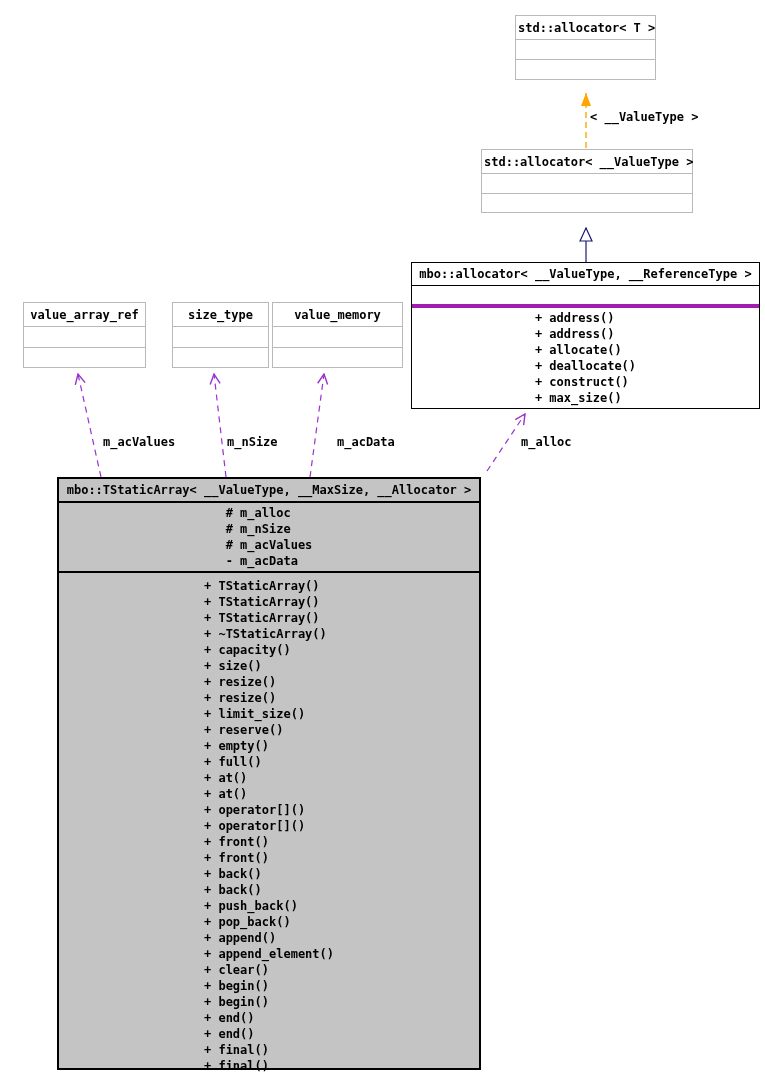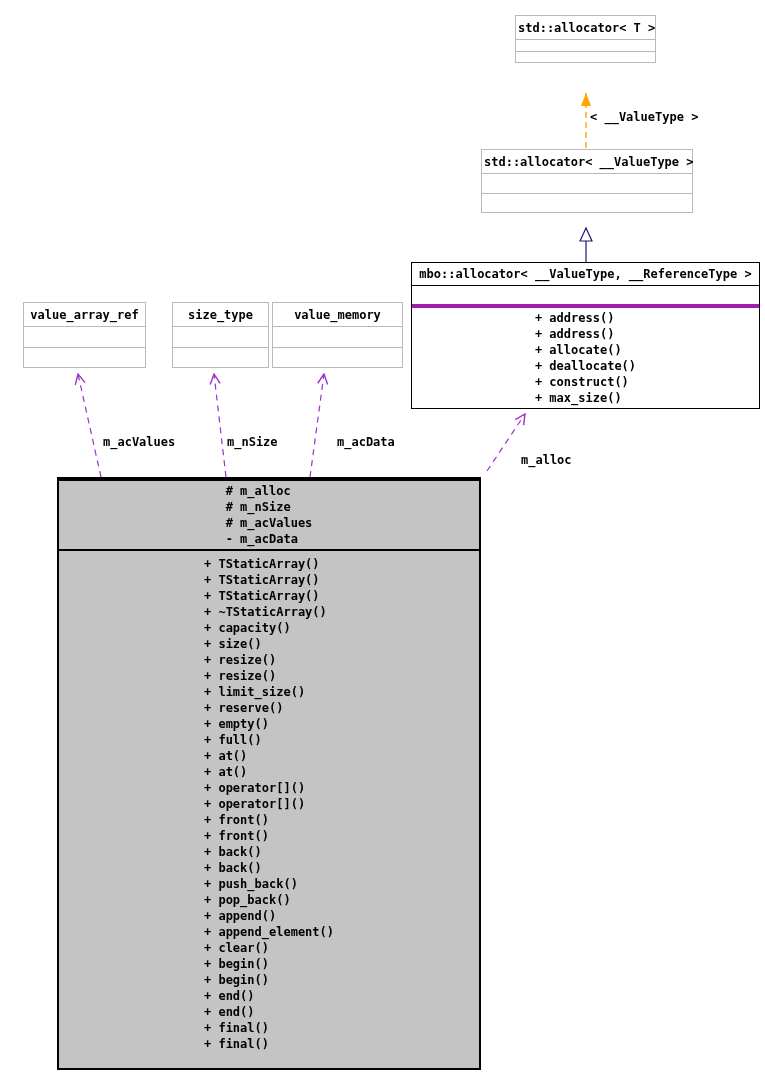--- a/index.html
+++ b/index.html
@@ -56,21 +56,21 @@
   .member {
     line-height: 16px;
     white-space: pre;
   }
   
   #box-mbo-allocator { left: 411px; top: 262px; width: 349px; height: 147px; }
   #box-mbo-allocator .title { padding-top: 3px; }
   #box-mbo-allocator .empty-attrs { border-top: 1px solid #000; height: 21px; }
   #box-mbo-allocator .methods { border-top: 4px solid #a21caf; }
   
-  #box-std-allocator-t { left: 515px; top: 15px; width: 141px; height: 48px; }
+  #box-std-allocator-t { left: 515px; top: 15px; width: 141px; height: 65px; }
   
   #box-std-allocator-vt { left: 481px; top: 149px; width: 212px; height: 64px; }
   
   #box-value-array-ref { left: 23px;   top: 302px; width: 123px; height: 66px; }
   #box-size-type       { left: 172px; top: 302px; width: 97px;  height: 66px; }
   #box-value-memory    { left: 272px; top: 302px; width: 131px; height: 66px; }
   
   #box-main {
     left: 57px; top: 477px; width: 424px; height: 593px;
     background: #c4c4c4;
@@ -82,21 +82,21 @@
   
   .edge-label {
     position: absolute;
     white-space: nowrap;
     line-height: 13px;
   }
   #lbl-template   { left: 590px; top: 111px; }
   #lbl-m-acvalues { left: 103px; top: 436px; text-align: right; }
   #lbl-m-nsize    { left: 227px; top: 436px; }
   #lbl-m-acdata   { left: 337px; top: 436px; }
-  #lbl-m-alloc    { left: 521px; top: 454px; }
+  #lbl-m-alloc    { left: 521px; top: 436px; }
 </style>
 </head>
 <body>
 
 <div id="canvas">
 
   <svg class="edges">
     <defs>
       <marker id="arrow-open-purple" viewBox="0 0 12 12" refX="11" refY="6" markerWidth="12" markerHeight="12" markerUnits="userSpaceOnUse" orient="auto">
         <path d="M1,1 L11,6 L1,11" fill="none" stroke="#9a32cd" stroke-width="1.4"></path>
@@ -172,20 +172,21 @@
     <div class="row"></div>
     <div class="row"></div>
   </div>
 
   <div class="edge-label" id="lbl-m-acvalues">m_acValues</div>
   <div class="edge-label" id="lbl-m-nsize">m_nSize</div>
   <div class="edge-label" id="lbl-m-acdata">m_acData</div>
   <div class="edge-label" id="lbl-m-alloc">m_alloc</div>
 
   <div class="uml-box linked" id="box-main">
+    <div class="title">mbo::TStaticArray&lt; __ValueType, __MaxSize, __Allocator &gt;</div>
     <div class="compartment attrs">
       <div class="block">
         
       <div class="member"># m_alloc</div><div class="member"># m_nSize</div><div class="member"># m_acValues</div><div class="member">- m_acData</div></div>
     </div>
     <div class="compartment methods">
       <div class="block">
         
       <div class="member">+ TStaticArray()</div><div class="member">+ TStaticArray()</div><div class="member">+ TStaticArray()</div><div class="member">+ ~TStaticArray()</div><div class="member">+ capacity()</div><div class="member">+ size()</div><div class="member">+ resize()</div><div class="member">+ resize()</div><div class="member">+ limit_size()</div><div class="member">+ reserve()</div><div class="member">+ empty()</div><div class="member">+ full()</div><div class="member">+ at()</div><div class="member">+ at()</div><div class="member">+ operator[]()</div><div class="member">+ operator[]()</div><div class="member">+ front()</div><div class="member">+ front()</div><div class="member">+ back()</div><div class="member">+ back()</div><div class="member">+ push_back()</div><div class="member">+ pop_back()</div><div class="member">+ append()</div><div class="member">+ append_element()</div><div class="member">+ clear()</div><div class="member">+ begin()</div><div class="member">+ begin()</div><div class="member">+ end()</div><div class="member">+ end()</div><div class="member">+ final()</div><div class="member">+ final()</div></div>
     </div>

